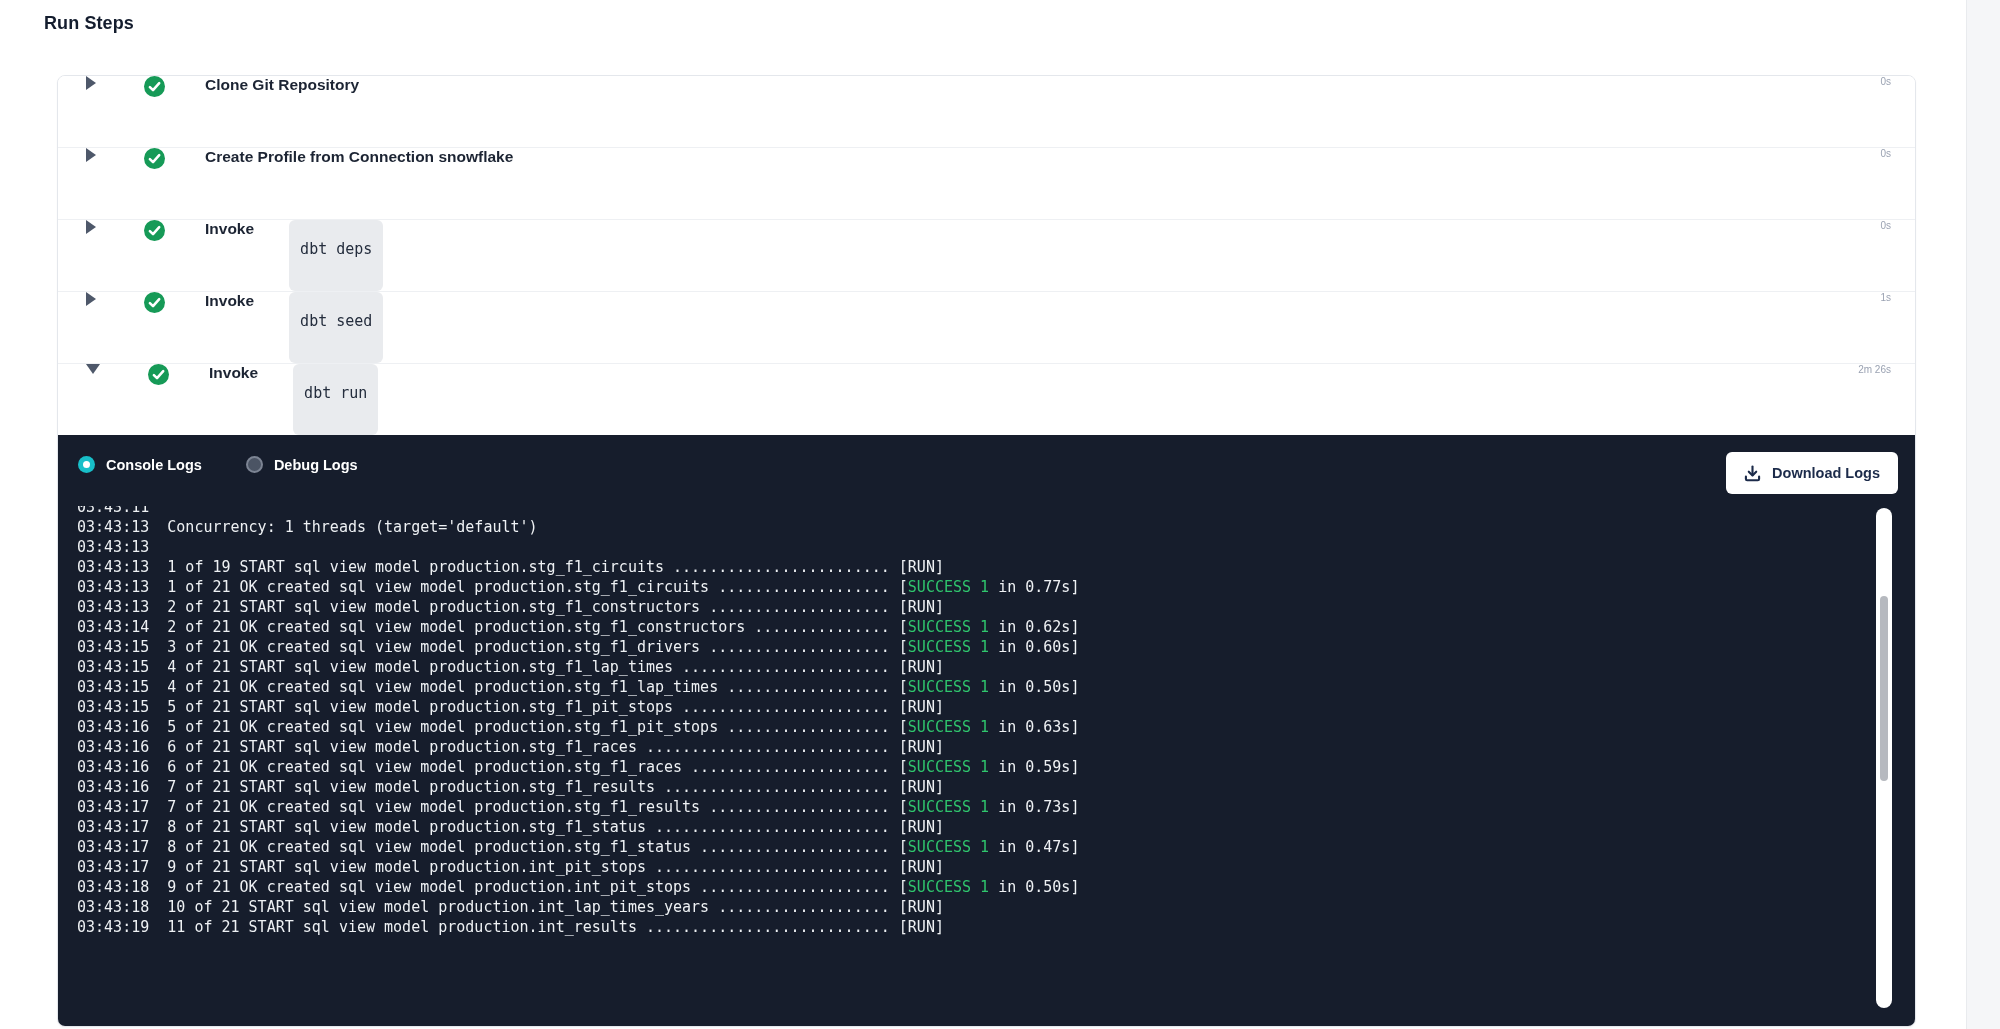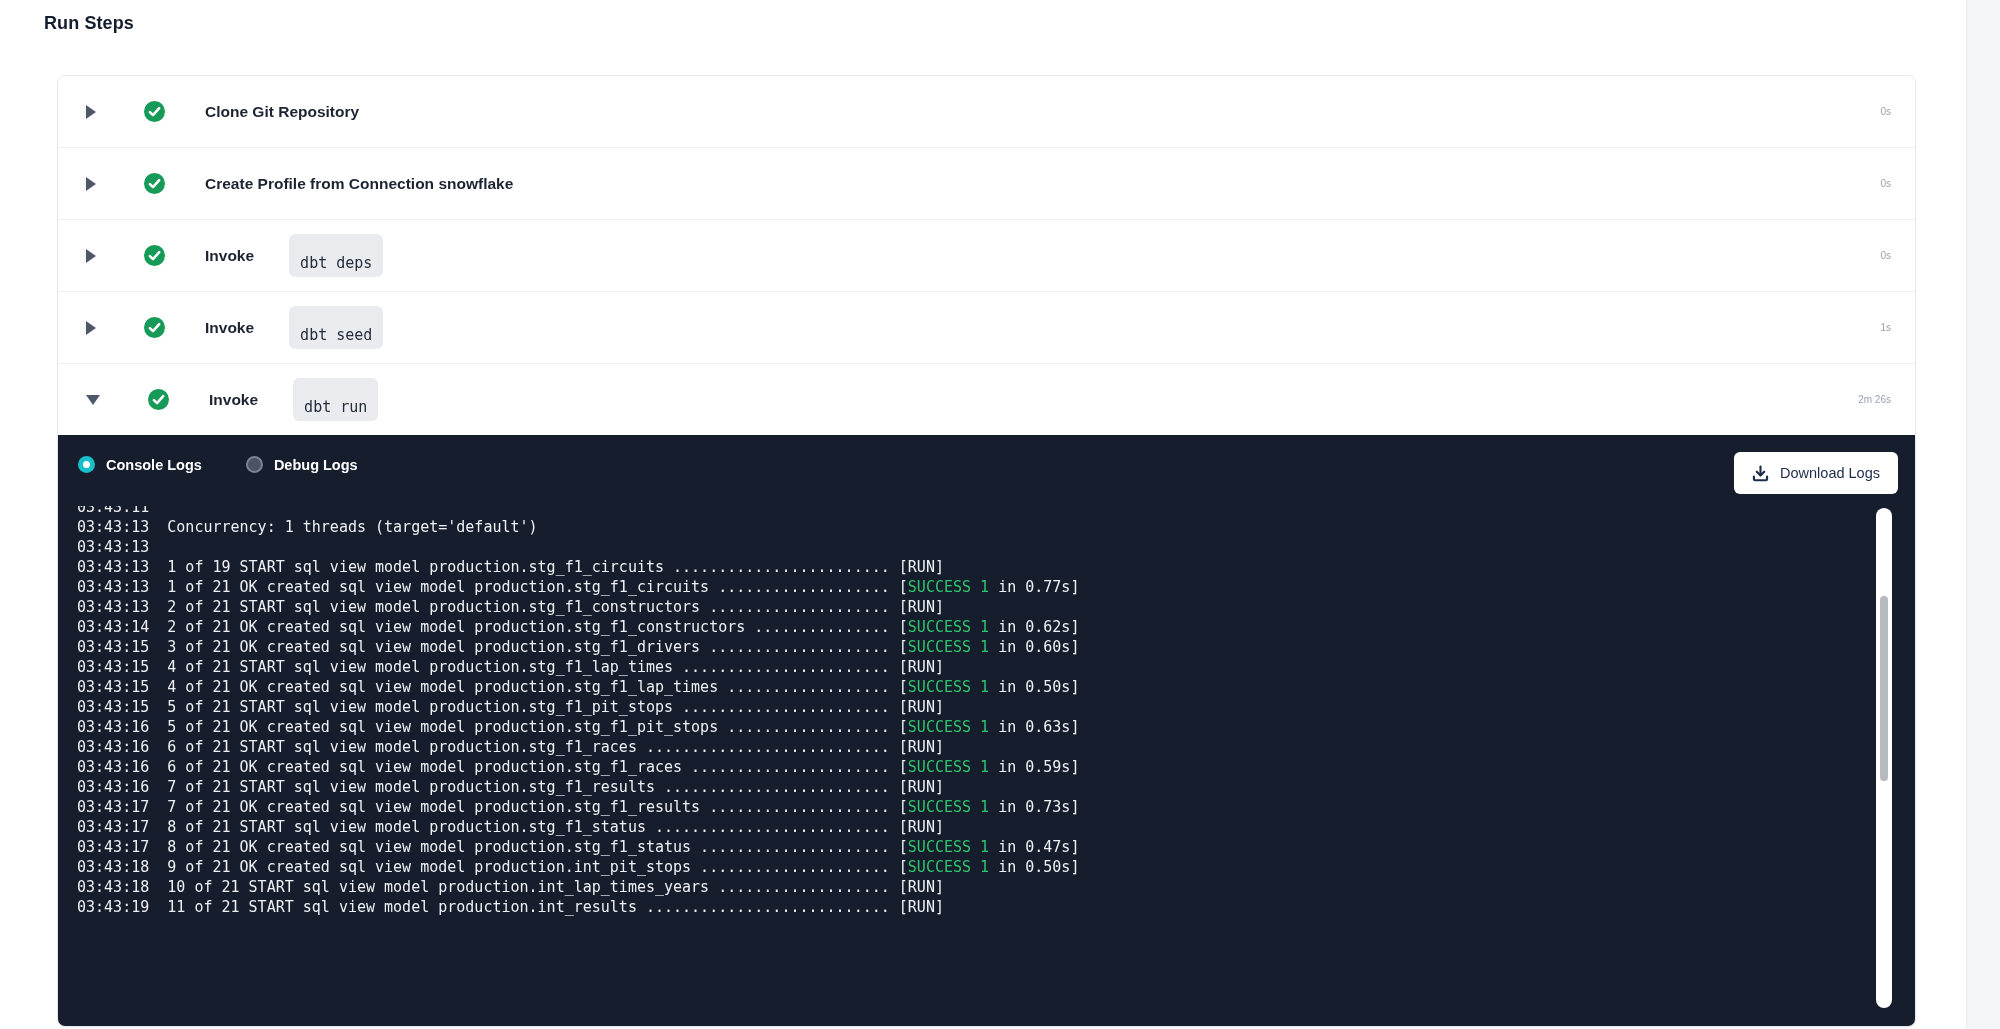--- a/index.html
+++ b/index.html
@@ -15,21 +15,21 @@
   .right-gutter {
     position:absolute; left:1966px; top:0; width:34px; height:1029px;
     background:#f5f6f8; border-left:1px solid #e9ebee;
   }
   .steps-card {
     position:absolute; left:57px; top:75px; width:1859px; height:952px;
     background:#ffffff; border:1px solid #e4e7ec; border-radius:8px;
     overflow:hidden; box-shadow:0 1px 2px rgba(20,28,45,.04);
   }
   .step-row {
-    display:flex; align-items:center; height:72px;
+    display:flex; height:72px;
     padding:0 24px 0 28px; background:#fff;
     border-bottom:1px solid #eef0f3; cursor:pointer;gap:23px;
   }
   .step-row.expanded { border-bottom:none; height:71px; }
   .chev { display:inline-block; width:0; height:0; margin-right:25px; flex:none; }
   .chev.right { border-left:10px solid #4e586a; border-top:7px solid transparent; border-bottom:7px solid transparent; }
   .chev.down  { border-top:10px solid #4e586a; border-left:7px solid transparent; border-right:7px solid transparent; }
   .check { display:inline-flex; margin-right:17px; flex:none; }
   .step-label { font-size:15.5px; font-weight:700; color:#1c2433; }
   .badge {
@@ -45,21 +45,21 @@
   .radio-item { display:flex; align-items:center; gap:11px; cursor:pointer; }
   .radio { width:17px; height:17px; border-radius:50%; position:relative; flex:none; }
   .radio.on  { background:#18bfc9; }
   .radio.on::after { content:""; position:absolute; inset:5px; border-radius:50%; background:#ffffff; }
   .radio.off { background:#4b5464; border:2.5px solid #7c8493; }
   .radio-label { color:#ffffff; font-weight:700; font-size:14.5px; }
   .download-btn {
     position:absolute; top:17px; right:17px; height:42px;
     display:flex; align-items:center; gap:11px; padding:0 18px;
     background:#ffffff; border:none; border-radius:6px;
-    color:#1c2b4a; font-weight:400; font-size:14.5px;
+    color:#1c2b4a; font-weight:700; font-size:14.5px;
     font-family:"Liberation Sans", sans-serif; cursor:pointer;
   }
   .log-view {
     position:absolute; top:71px; left:0; right:0; height:508px;
     overflow:hidden; padding-left:19px;
   }
   .log-lines { margin-top:-9px; }
   .log-line {
     font-family:"DejaVu Sans Mono", monospace; font-size:15px;
     line-height:20px; color:#eef1f4; white-space:pre;
@@ -181,20 +181,21 @@
           <div class="log-line">03:43:15  4 of 21 START sql view model production.stg_f1_lap_times ....................... [RUN]</div>
           <div class="log-line">03:43:15  4 of 21 OK created sql view model production.stg_f1_lap_times .................. [<span class="ok">SUCCESS 1</span> in 0.50s]</div>
           <div class="log-line">03:43:15  5 of 21 START sql view model production.stg_f1_pit_stops ....................... [RUN]</div>
           <div class="log-line">03:43:16  5 of 21 OK created sql view model production.stg_f1_pit_stops .................. [<span class="ok">SUCCESS 1</span> in 0.63s]</div>
           <div class="log-line">03:43:16  6 of 21 START sql view model production.stg_f1_races ........................... [RUN]</div>
           <div class="log-line">03:43:16  6 of 21 OK created sql view model production.stg_f1_races ...................... [<span class="ok">SUCCESS 1</span> in 0.59s]</div>
           <div class="log-line">03:43:16  7 of 21 START sql view model production.stg_f1_results ......................... [RUN]</div>
           <div class="log-line">03:43:17  7 of 21 OK created sql view model production.stg_f1_results .................... [<span class="ok">SUCCESS 1</span> in 0.73s]</div>
           <div class="log-line">03:43:17  8 of 21 START sql view model production.stg_f1_status .......................... [RUN]</div>
           <div class="log-line">03:43:17  8 of 21 OK created sql view model production.stg_f1_status ..................... [<span class="ok">SUCCESS 1</span> in 0.47s]</div>
+          <div class="log-line">03:43:17  9 of 21 START sql view model production.int_pit_stops .......................... [RUN]</div>
           <div class="log-line">03:43:18  9 of 21 OK created sql view model production.int_pit_stops ..................... [<span class="ok">SUCCESS 1</span> in 0.50s]</div>
           <div class="log-line">03:43:18  10 of 21 START sql view model production.int_lap_times_years ................... [RUN]</div>
           <div class="log-line">03:43:19  11 of 21 START sql view model production.int_results ........................... [RUN]</div>
         </div>
     </div>
 
     <div class="scroll-track">
       <div class="scroll-thumb"></div>
     </div>
   </div>

